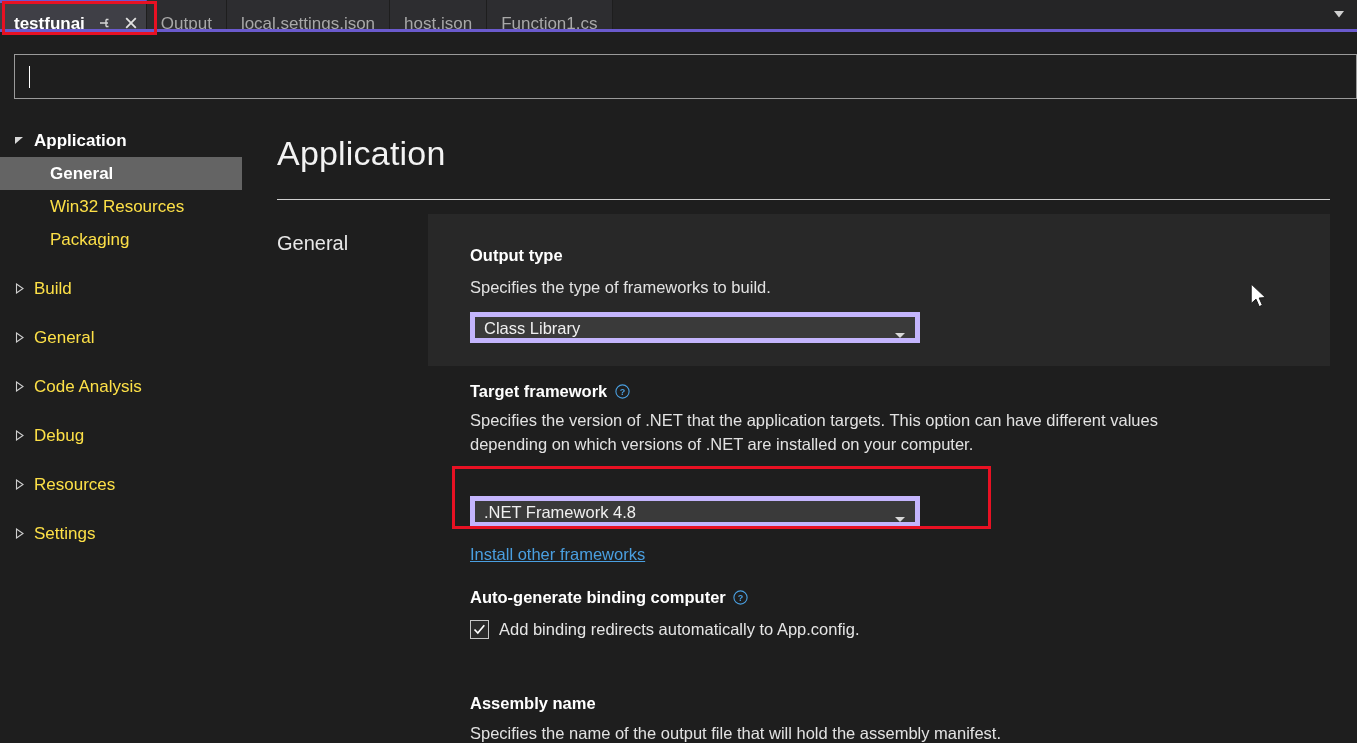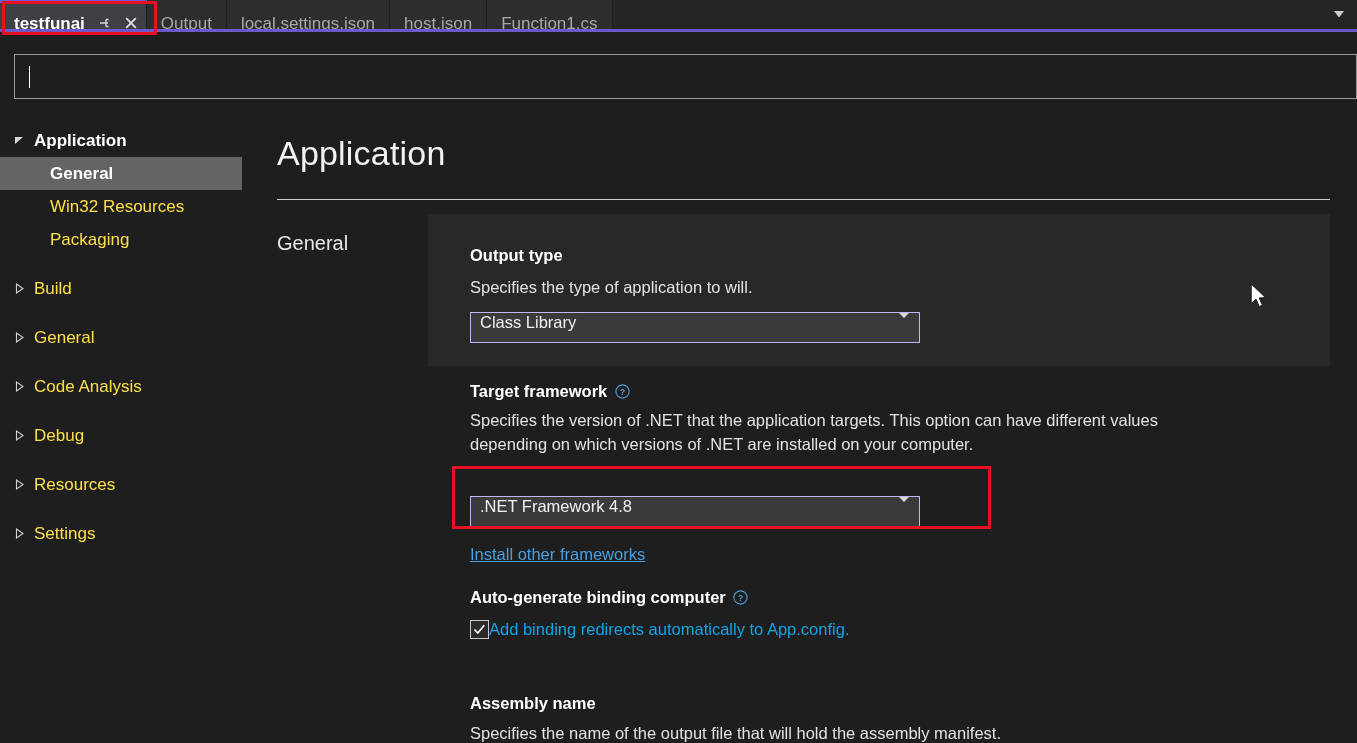--- a/index.html
+++ b/index.html
@@ -205,24 +205,24 @@
     width: 16px; height: 16px;
     display: inline-flex;
     align-items: center;
     justify-content: center;
     color: #4a9fe0;
     cursor: pointer;
   }
 
   .combo {
     background: #3a3a3a;
-    border: 1px solid #c4b5fd;
+    border: 5px solid #c4b5fd;
     height: 31px;
     display: flex;
-    align-items: flex-start;
+    align-items: flex-end;
     justify-content: space-between;
     padding: 0 10px 0 9px;
     color: #f0f0f0;
     font-size: 16.5px;
     cursor: pointer;
   }
   .combo .caret-down {
     width: 0; height: 0;
     border-left: 5px solid transparent;
     border-right: 5px solid transparent;
@@ -232,22 +232,23 @@
   .link {
     color: #4a9fe0;
     font-size: 16.5px;
     text-decoration: underline;
     cursor: pointer;
   }
 
   .checkrow {
     display: flex;
     align-items: center;
+    gap: 10px;
     font-size: 16.5px;
-    color: #0ea5e9;
+    color: #e5e5e5;
   }
   .checkbox {
     width: 19px; height: 19px;
     background: #2b2b2b;
     border: 1px solid #c8c8c8;
     display: inline-flex;
     align-items: center;
     justify-content: center;
     cursor: pointer;
     flex: 0 0 19px;
@@ -419,21 +420,21 @@
 
     <div class="page-title">Application</div>
     <div class="title-rule"></div>
 
     <div class="section-label" style="top:120px;">General</div>
 
     <div class="card" style="left:162px; top:102px; width:902px; height:152px;">
       <div class="prop-title" style="position:absolute;left:42px;top:32px;">
         <span>Output type</span>
       </div>
-      <div class="prop-desc" style="position:absolute;left:42px;top:62px;">Specifies the type of application to will.</div>
+      <div class="prop-desc" style="position:absolute;left:42px;top:62px;">Specifies the type of frameworks to build.</div>
       <div class="combo" style="position:absolute;left:42px;top:98px;width:450px;">
         <span>Class Library</span>
         <span class="caret-down"></span>
       </div>
     </div>
 
     <div style="position:absolute;left:204px;top:270px;width:860px;">
       <div class="prop-title">
         <span>Target framework</span>
         <span class="help-icon">

